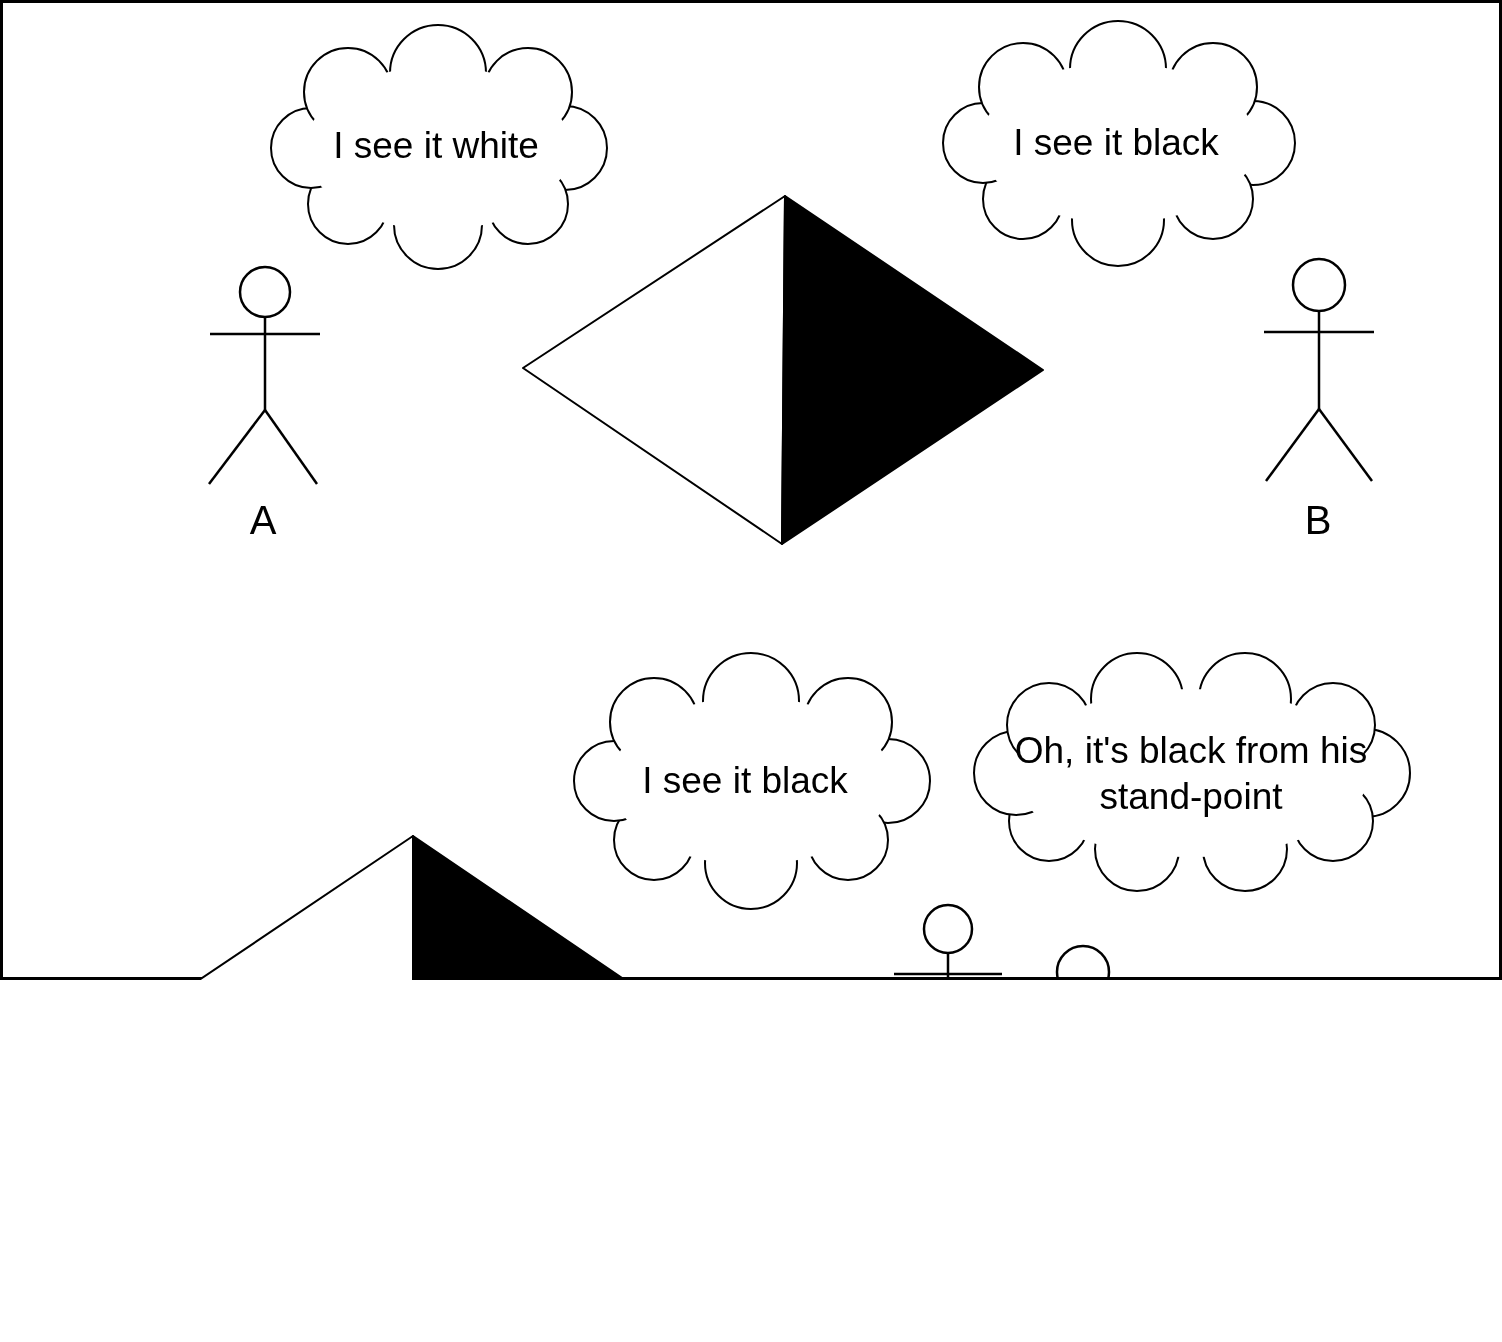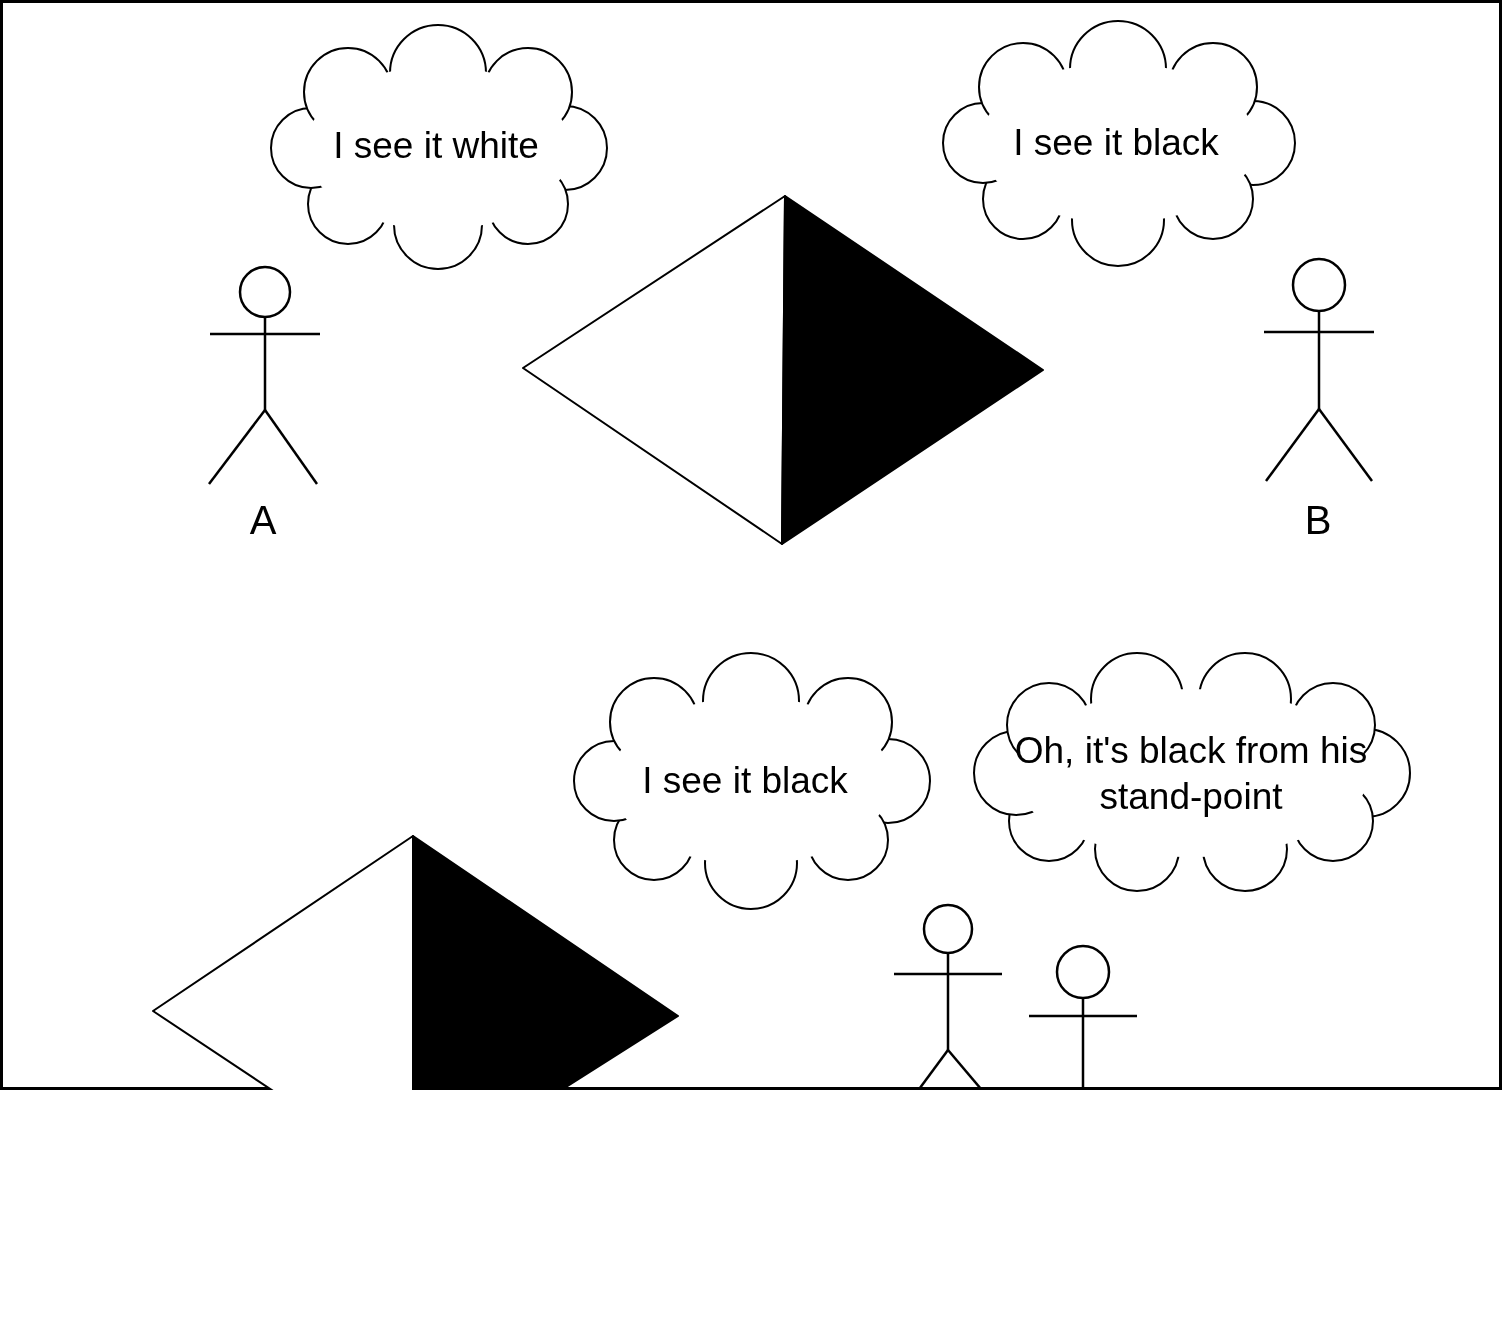--- a/index.html
+++ b/index.html
@@ -4,21 +4,21 @@
 <style>
   html, body {
     margin: 0;
     padding: 0;
     background: #ffffff;
     font-family: "Liberation Sans", sans-serif;
   }
   .canvas-frame {
     position: relative;
     width: 1502px;
-    height: 1090px;
+    height: 980px;
     box-sizing: border-box;
     border: 3px solid #000000;
     background: #ffffff;
   }
   svg { display: block; }
   .cb {            
     fill: #ffffff;
     stroke: #000000;
     stroke-width: 2;
   }

